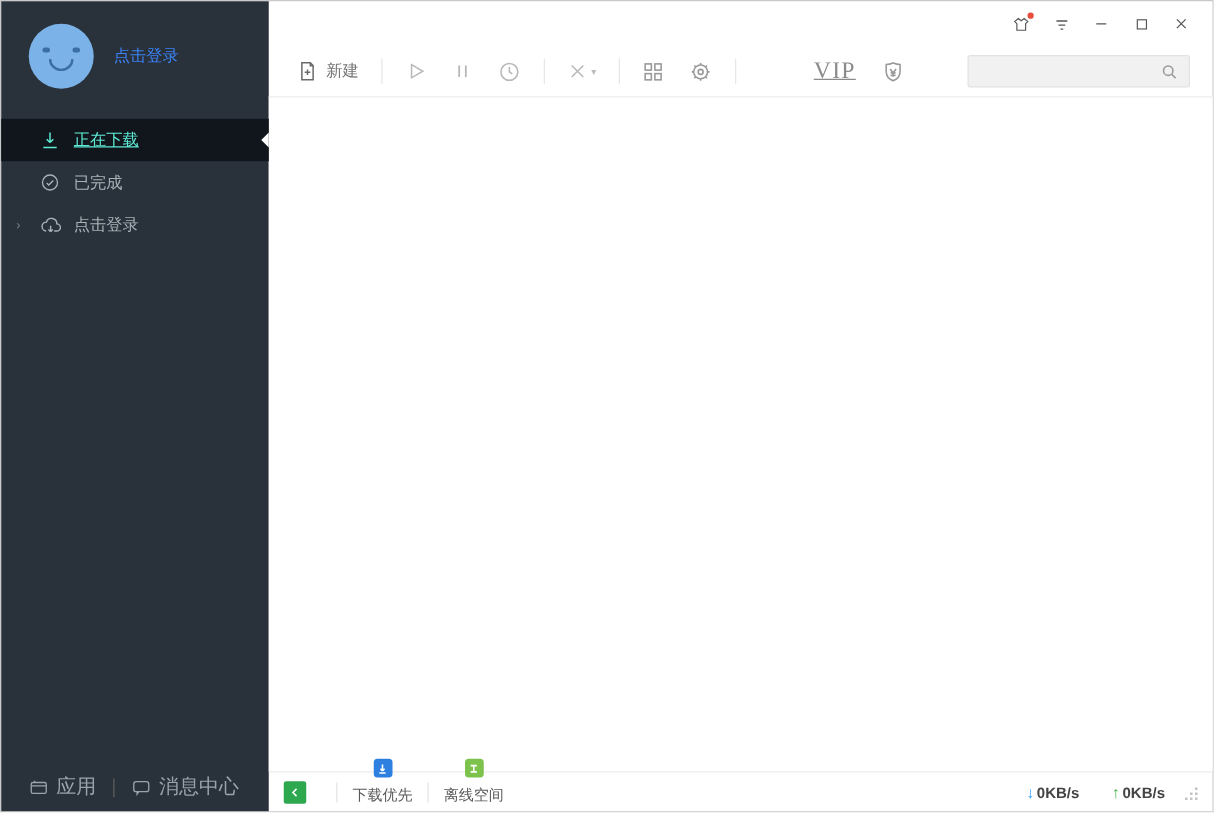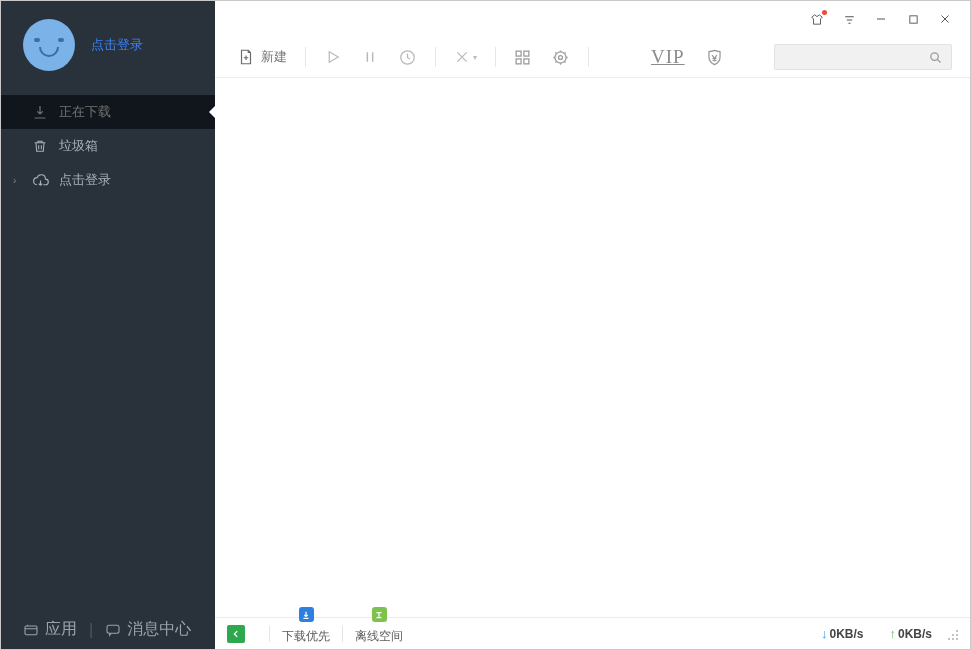--- a/index.html
+++ b/index.html
@@ -49,21 +49,22 @@
     display: flex;
     align-items: center;
     padding-left: 58px;
     font-size: 13px;
     position: relative;
     cursor: pointer;
     color: #a9b1b8;
   }
   .nav-item.active {
     background: #11161c;
-    color: #737373;
+    color: #5eead4;
+    text-decoration: underline;
   }
   .nav-item.active::after {
     content:"";
     position:absolute; right:0; top:50%; transform:translateY(-50%);
     border:6px solid transparent; border-right-color:#fff;
   }
   .nav-item .icon { position:absolute; left:30px; width:18px; height:18px; display:flex; align-items:center; justify-content:center; }
   .nav-item .icon svg { stroke:currentColor; }
   .nav-item .chev { position:absolute; left:12px; color:#7b858f; font-size:10px; }
 
@@ -186,30 +187,31 @@
 
       <div class="nav-item active">
         <span class="icon">
           <svg width="16" height="16" viewBox="0 0 24 24" fill="none" stroke-width="1.8">
               <path d="M12 3v12m0 0l-4-4m4 4l4-4M4 21h16"></path>
             </svg>
         </span>
         <span>正在下载</span>
       </div>
 
-
-
       <div class="nav-item">
         <span class="icon">
           <svg width="16" height="16" viewBox="0 0 24 24" fill="none" stroke-width="1.6">
-              <path d="M4 7h16M9 7V5h6v2M6 7l1 13h10l1-13M10 11v6M14 11v6"></path>
+              <circle cx="12" cy="12" r="9"></circle>
+              <path d="M8 12.5l2.5 2.5L16 9.5"></path>
             </svg>
         </span>
-        <span>垃圾箱</span>
-      </div>
+        <span>已完成</span>
+      </div>
+
+
 
       <div class="nav-item">
         <span class="chev">›</span>
         <span class="icon">
           <svg width="17" height="17" viewBox="0 0 24 24" fill="none" stroke-width="1.6">
               <path d="M7 18a5 5 0 0 1 .3-9.99A6 6 0 0 1 19 10a4 4 0 0 1 0 8h-3"></path>
               <path d="M12 12v7m0 0l-2.5-2.5M12 19l2.5-2.5"></path>
             </svg>
         </span>
         <span>点击登录</span>

